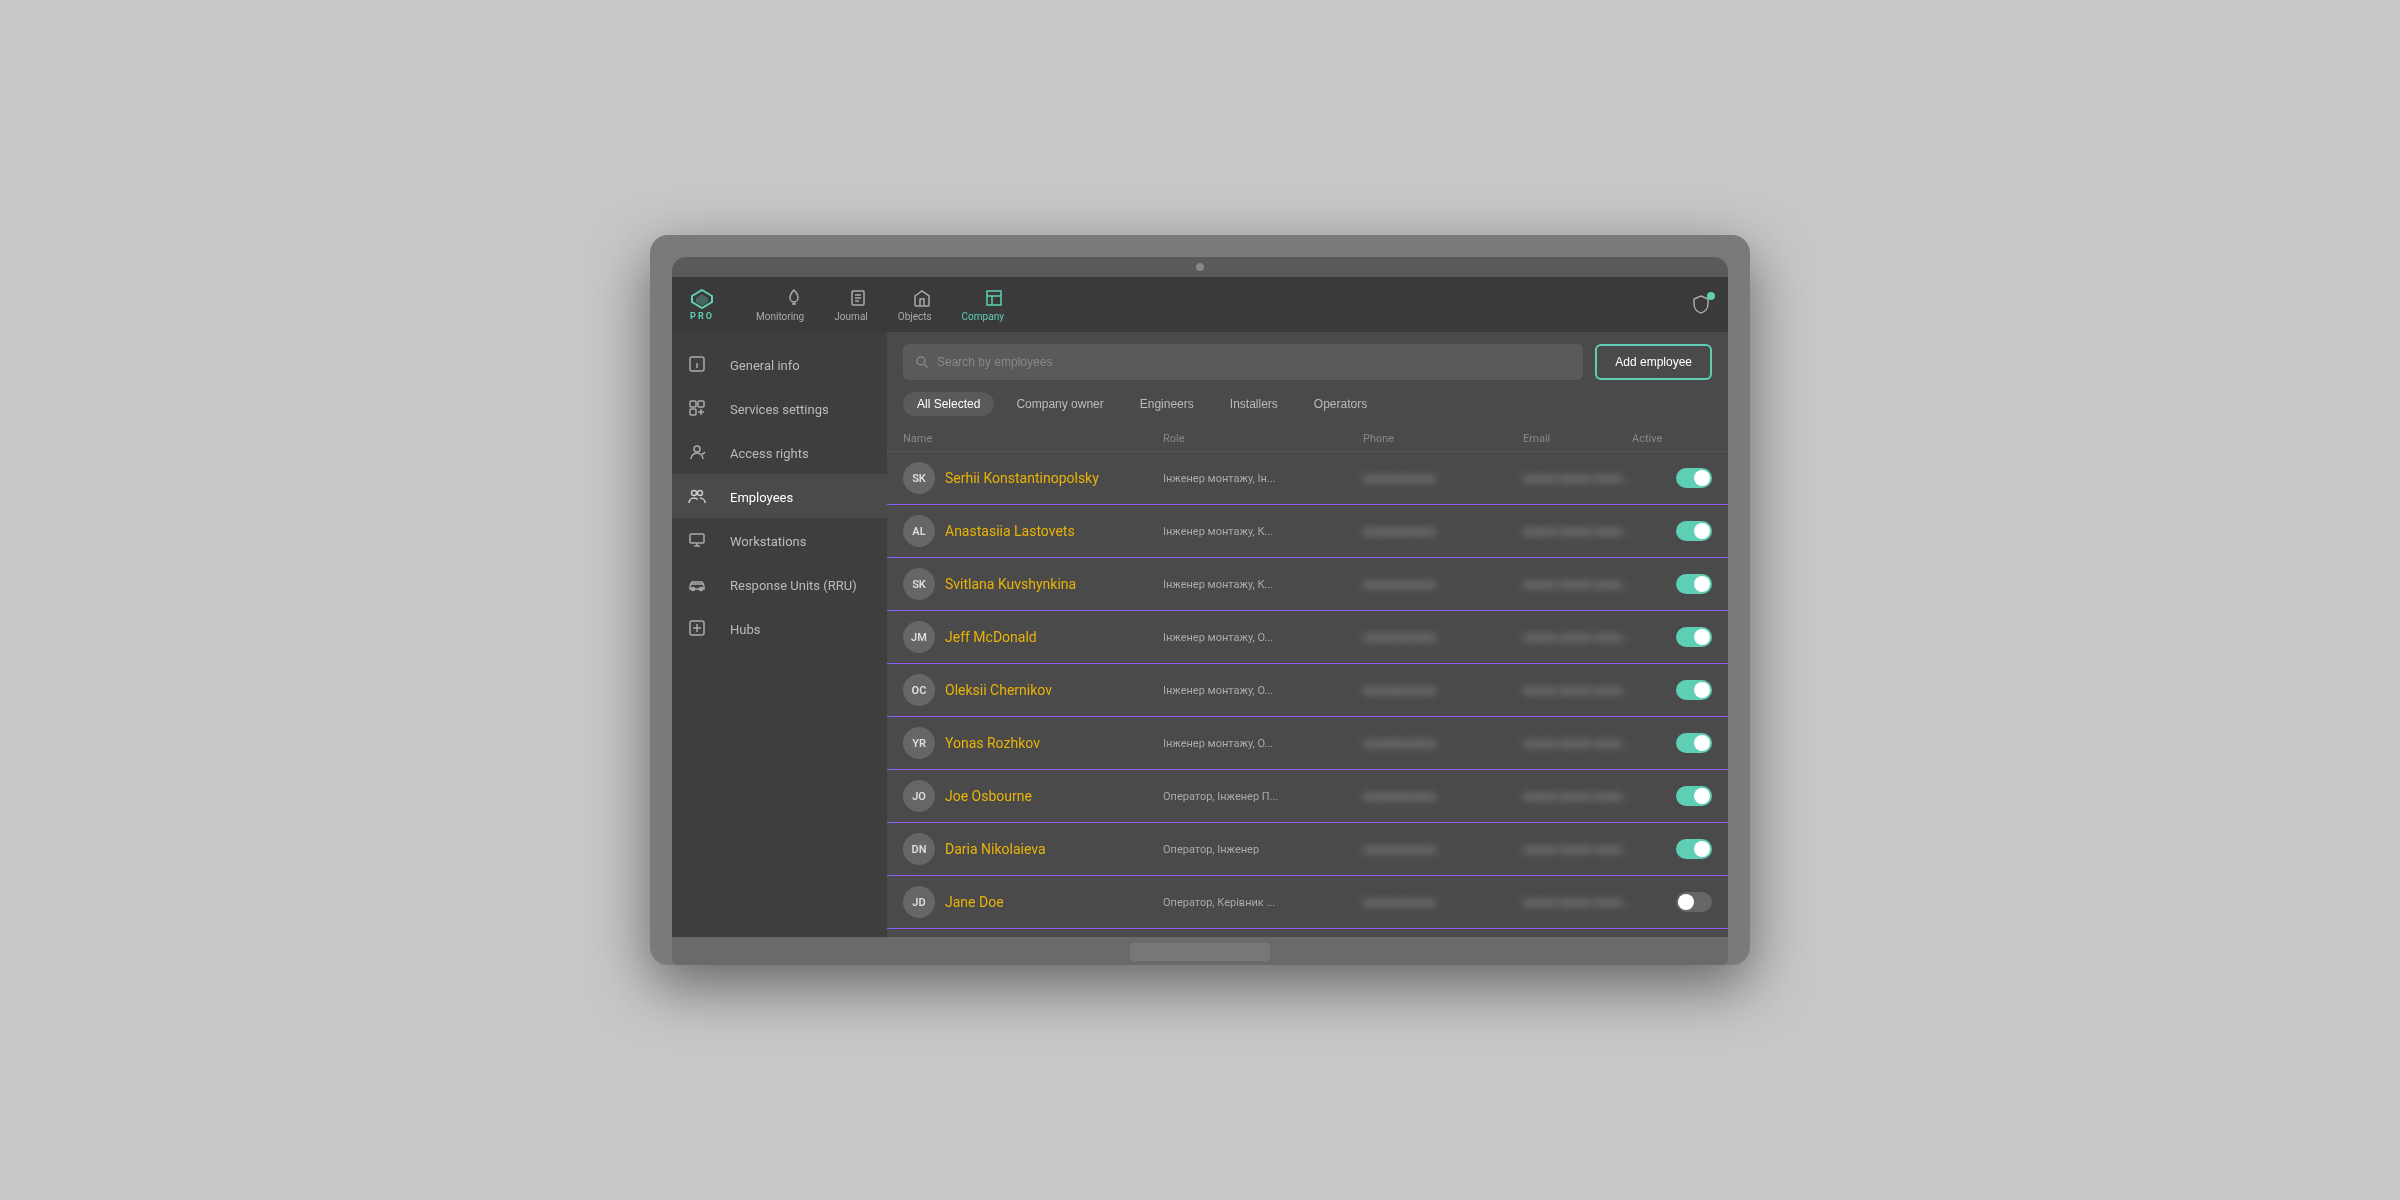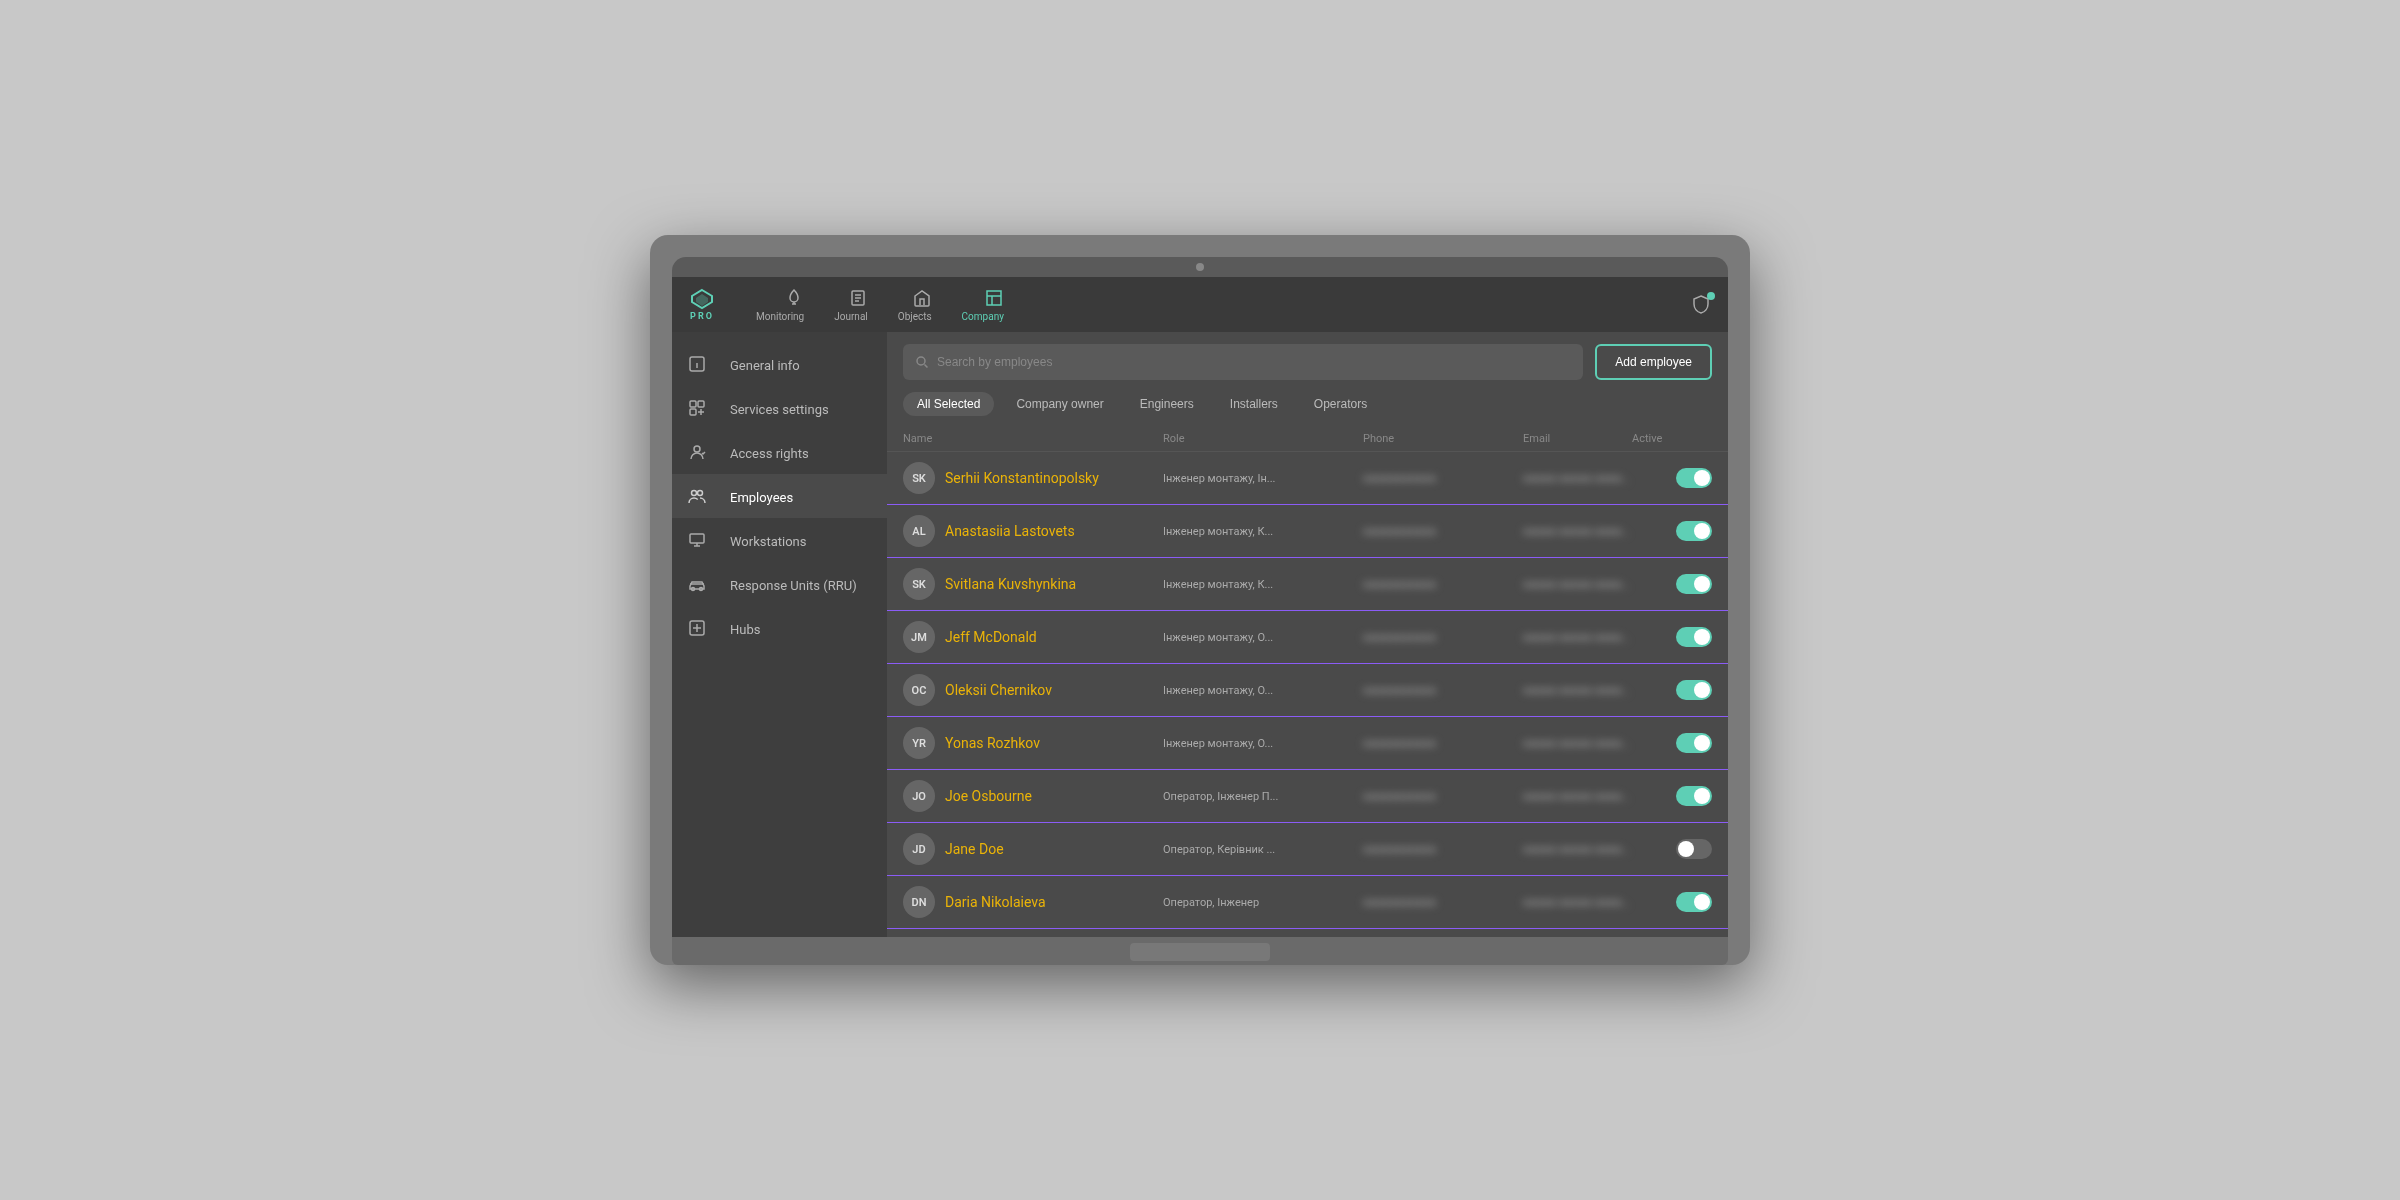--- a/index.html
+++ b/index.html
@@ -604,42 +604,42 @@
       <div class="phone-cell blurred">●●●●●●●●●●●</div>
       <div class="email-cell blurred">●●●●● ●●●●● ●●●●●●●</div>
       <div class="active-cell">
         <div class="toggle on">
           <div class="toggle-knob"></div>
         </div>
       </div>
     </div>
                 <div class="table-row">
       <div class="employee-cell">
+        <div class="avatar">DN</div>
+        <span class="employee-name">Daria Nikolaieva</span>
+      </div>
+      <div class="role-cell">Оператор, Інженер</div>
+      <div class="phone-cell blurred">●●●●●●●●●●●</div>
+      <div class="email-cell blurred">●●●●● ●●●●● ●●●●●●●</div>
+      <div class="active-cell">
+        <div class="toggle on">
+          <div class="toggle-knob"></div>
+        </div>
+      </div>
+    </div>
+                <div class="table-row">
+      <div class="employee-cell">
         <div class="avatar">JD</div>
         <span class="employee-name">Jane Doe</span>
       </div>
       <div class="role-cell">Оператор, Керівник ...</div>
       <div class="phone-cell blurred">●●●●●●●●●●●</div>
       <div class="email-cell blurred">●●●●● ●●●●● ●●●●●●●</div>
       <div class="active-cell">
         <div class="toggle off">
-          <div class="toggle-knob"></div>
-        </div>
-      </div>
-    </div>
-                <div class="table-row">
-      <div class="employee-cell">
-        <div class="avatar">DN</div>
-        <span class="employee-name">Daria Nikolaieva</span>
-      </div>
-      <div class="role-cell">Оператор, Інженер</div>
-      <div class="phone-cell blurred">●●●●●●●●●●●</div>
-      <div class="email-cell blurred">●●●●● ●●●●● ●●●●●●●</div>
-      <div class="active-cell">
-        <div class="toggle on">
           <div class="toggle-knob"></div>
         </div>
       </div>
     </div>
                 <div class="table-row">
       
       
       
       
       

